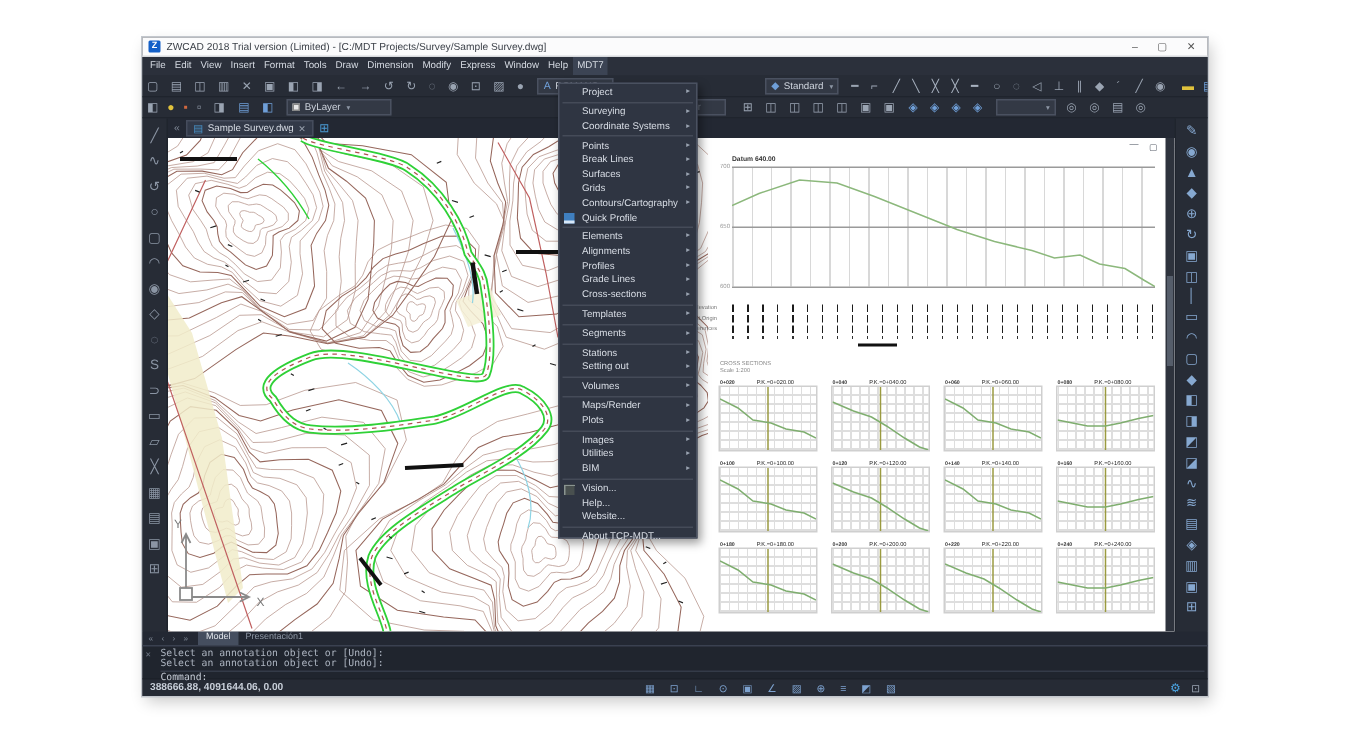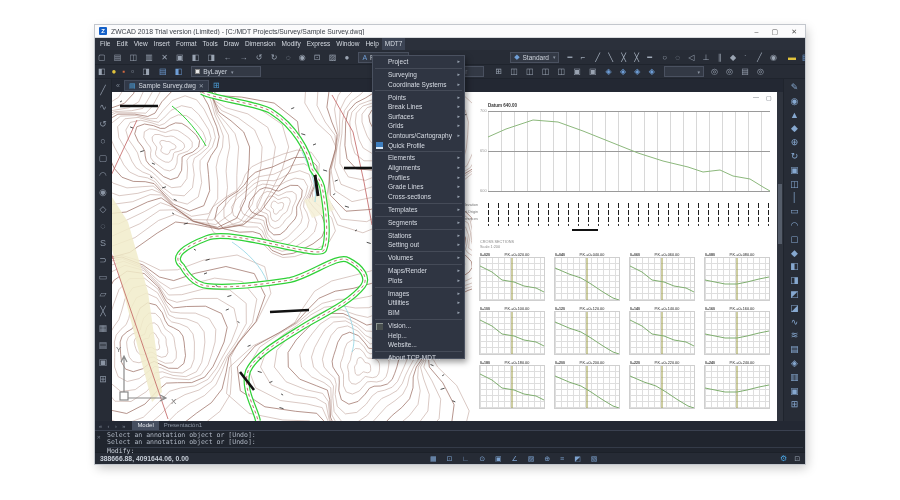--- a/index.html
+++ b/index.html
@@ -490,21 +490,21 @@
   <div class="layouttabs">
     <span class="lt-nav">« ‹ › »</span>
     <span class="lt-tab active">Model</span>
     <span class="lt-tab">Presentación1</span>
   </div>
 
   <div class="cmdwin">
     <span class="cmd-close">✕</span>
     <div class="cmd-line">Select an annotation object or [Undo]:</div>
     <div class="cmd-line">Select an annotation object or [Undo]:</div>
-    <div class="cmd-prompt">Modify:</div>
+    <div class="cmd-prompt">Command:</div>
   </div>
 
   <div class="statusbar">
     <span class="coords">388666.88, 4091644.06, 0.00</span>
     <span class="status-icons">▦ ⊡ ∟ ⊙ ▣ ∠ ▨ ⊕ ≡ ◩ ▧</span>
     <span class="sb-right">
       <span class="sb-gear">⚙</span>
       <span class="sb-expand">⊡</span>
     </span>
   </div>

